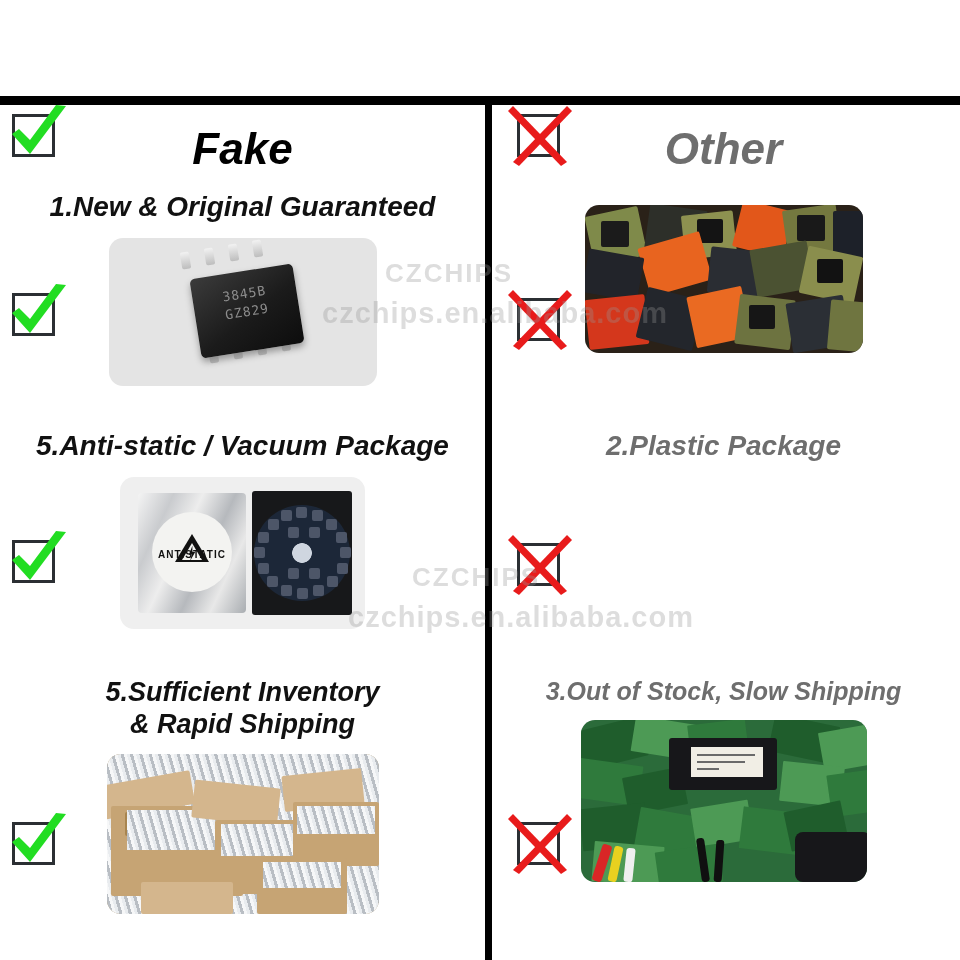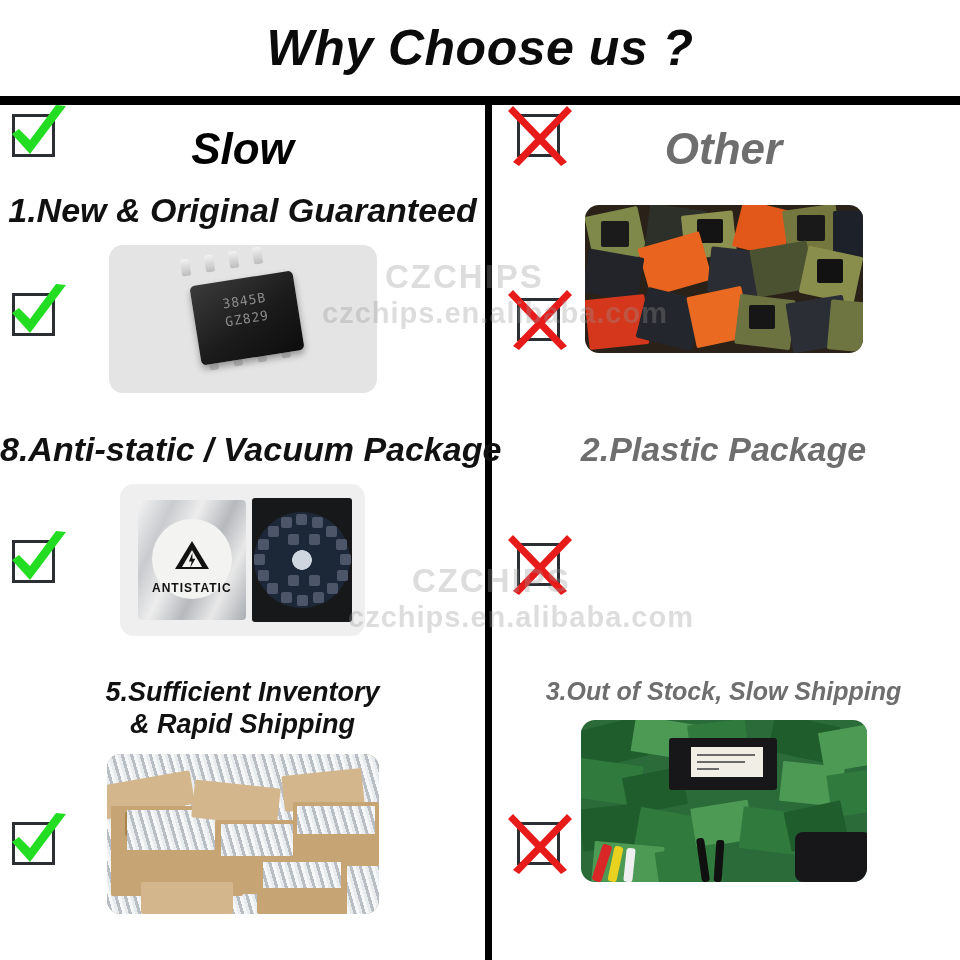--- a/index.html
+++ b/index.html
@@ -93,21 +93,21 @@
     position: absolute;
     width: 100%;
   }
   .row-1 { top: 86px;  height: 255px; }
   .row-2 { top: 325px; height: 255px; }
   .row-3 { top: 572px; height: 283px; }
 
   .row-label {
     width: 100%;
     text-align: center;
-    font-size: 34px;
+    font-size: 28px;
     font-weight: bold;
     font-style: italic;
     line-height: 1.17;
     white-space: nowrap;
   }
   .col-left  .row-label { color: #111111; }
   .col-right .row-label { color: #6e6e6e; }
 
   .row-3 .row-label { font-size: 27px; }
   .col-right .row-3 .row-label { font-size: 25px; }
@@ -194,22 +194,23 @@
   .bolt {
     position: absolute;
     left: 50%; top: 34px;
     margin-left: -4px;
     width: 8px; height: 15px;
     background: #111;
     clip-path: polygon(55% 0, 12% 58%, 46% 58%, 28% 100%, 92% 40%, 55% 40%);
   }
   .bag-text {
     position: absolute;
-    left: 0; right: 0; bottom: 4px;
-    font-size: 12px;
+    left: 0; right: 0; bottom: 32px;
+    text-align: center;
+    font-size: 10px;
     font-weight: bold;
     letter-spacing: 1px;
     color: #111;
   }
   .reel-tray {
     position: absolute;
     left: 132px; top: 14px;
     width: 100px; height: 124px;
     background: #17181a;
     border-radius: 3px;
@@ -294,39 +295,36 @@
   .mark svg { position: absolute; left: 0; top: 0; overflow: visible; }
 
   
   .wm {
     position: absolute;
     color: rgba(150,150,150,.32);
     font-weight: bold;
     white-space: nowrap;
     pointer-events: none;
   }
-  .wm-big   { font-size: 33px; letter-spacing: 2px; }
+  .wm-big   { font-size: 26px; letter-spacing: 2px; }
   .wm-small { font-size: 29px; letter-spacing: 1px; text-align: center; }
 </style>
 </head>
 <body>
 
 <div id="page">
 
-  <div class="title-bar">
-    <div class="title-text">Why Choose us ?</div>
-  </div>
 
   <div class="hrule"></div>
   <div class="vrule"></div>
 
   <div class="col col-left">
 
     <div class="col-head">
-      <div class="col-head-text">Slow</div>
+      <div class="col-head-text">Fake</div>
     </div>
 
     <div class="row row-1">
       <div class="row-label">1.New &amp; Original Guaranteed</div>
       <div class="photo ph-chip">
         <div class="chip-pin" style="left:72px;  top:14px;"></div>
         <div class="chip-pin" style="left:96px;  top:10px;"></div>
         <div class="chip-pin" style="left:120px; top:6px;"></div>
         <div class="chip-pin" style="left:144px; top:2px;"></div>
         <div class="chip-pin" style="left:100px; top:108px;"></div>
@@ -336,21 +334,21 @@
         <div class="chip-body">
           <div class="chip-mark">
             <span>3845B</span><br>
             <span>GZ829</span>
           </div>
         </div>
       </div>
     </div>
 
     <div class="row row-2">
-      <div class="row-label">8.Anti-static / Vacuum Package</div>
+      <div class="row-label">5.Anti-static / Vacuum Package</div>
       <div class="photo ph-bag">
         <div class="bag">
           <div class="bag-disc">
             <div class="bag-tri">
               <div class="bag-tri-in"></div>
             </div>
             <div class="bolt"></div>
             <div class="bag-text">ANTISTATIC</div>
           </div>
         </div>

